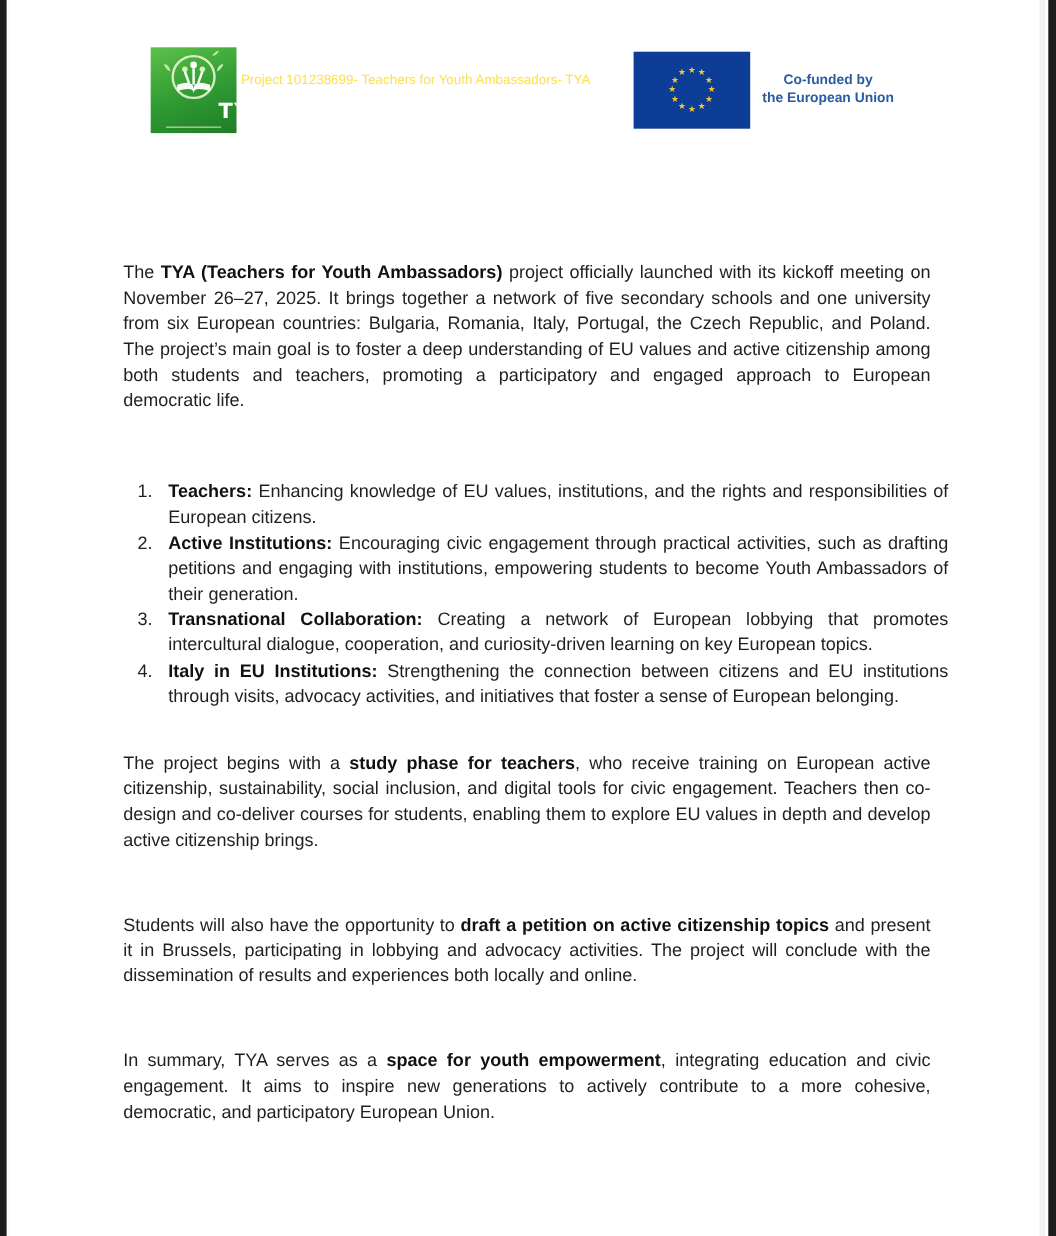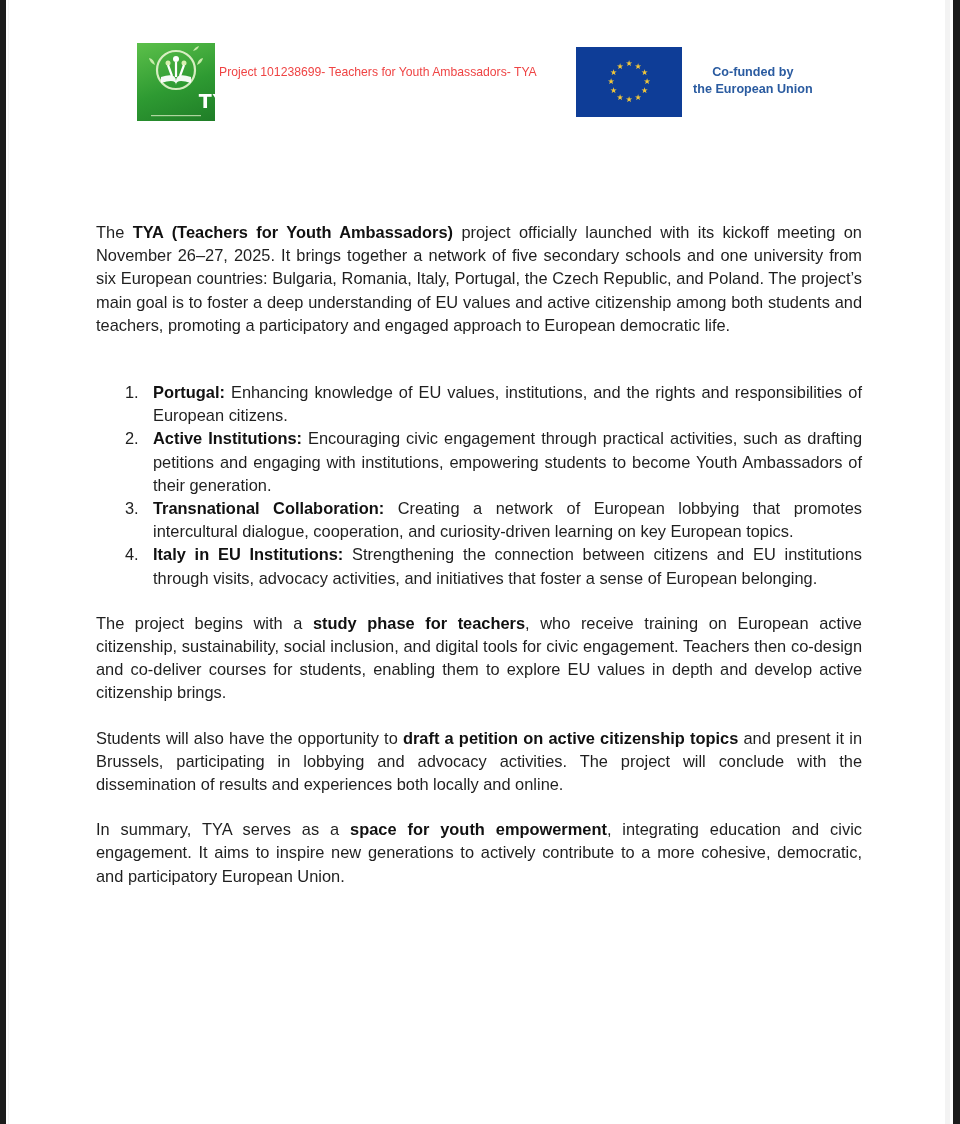--- a/index.html
+++ b/index.html
@@ -28,42 +28,42 @@
     overflow: hidden;
   }
   .tya-logo svg { position: absolute; left: 0; top: 0; }
   .tya-logo .tya-text {
     position: absolute; left: 0; width: 78px; top: 47px;
     text-align: center; color: #ffffff; font-weight: bold; font-size: 19px;
     letter-spacing: 1px; font-family: "DejaVu Sans", sans-serif; padding-left: 44px;
   }
   .project-info {
     position: absolute; left: 219px; top: 65px;
-    font-size: 12.2px; line-height: 15px; color: #ef4444;
+    font-size: 12.2px; line-height: 15px; color: #fde047;
     font-family: "Liberation Sans", sans-serif;
     white-space: nowrap;
   }
   .eu-flag {
     position: absolute; left: 576px; top: 47px; width: 106px; height: 70px;
     background: #0e3d97;
   }
   .eu-flag svg { position: absolute; left: 0; top: 0; }
   .cofunded {
     position: absolute; left: 693px; top: 64px;
     color: #2a5ba0; font-weight: bold; font-size: 12.6px; line-height: 17px;
     white-space: nowrap;
     text-align: center;
   }
   
   .content {
     position: absolute; left: 96px; top: 221px; width: 766px;
     font-family: "Liberation Sans", sans-serif;
     font-size: 16.4px; line-height: 23.2px; color: #1f1f1f;
   }
-  .content p { margin: 0; text-align: justify; }
+  .content p { margin: 16px; text-align: justify; }
   .content b { font-weight: bold; color: #111; }
   .gap { height: 22px; }
   ol.pillars {
     margin: 0; padding: 0; list-style: none;
   }
   ol.pillars li {
     position: relative; padding-left: 57px; text-align: justify;
   }
   ol.pillars li .num {
     position: absolute; left: 29px; top: 0;
@@ -122,21 +122,21 @@
 
 <div class="content">
   <p><span>The </span><b>TYA (Teachers for Youth Ambassadors)</b><span> project officially launched with its kickoff meeting on November 26–27, 2025. It brings together a network of five secondary schools and one university from six European countries: Bulgaria, Romania, Italy, Portugal, the Czech Republic, and Poland. The project’s main goal is to foster a deep understanding of EU values and active citizenship among both students and teachers, promoting a participatory and engaged approach to European democratic life.</span></p>
 
   <div class="gap"></div>
 
 
   <div class="gap"></div>
 
   <ol class="pillars">
-    <li><span class="num">1.</span><b>Portugal:</b><span> Enhancing knowledge of EU values, institutions, and the rights and responsibilities of European citizens.</span></li>
+    <li><span class="num">1.</span><b>Teachers:</b><span> Enhancing knowledge of EU values, institutions, and the rights and responsibilities of European citizens.</span></li>
     <li><span class="num">2.</span><b>Active Institutions:</b><span> Encouraging civic engagement through practical activities, such as drafting petitions and engaging with institutions, empowering students to become Youth Ambassadors of their generation.</span></li>
     <li><span class="num">3.</span><b>Transnational Collaboration:</b><span> Creating a network of European lobbying that promotes intercultural dialogue, cooperation, and curiosity-driven learning on key European topics.</span></li>
     <li><span class="num">4.</span><b>Italy in EU Institutions:</b><span> Strengthening the connection between citizens and EU institutions through visits, advocacy activities, and initiatives that foster a sense of European belonging.</span></li>
   </ol>
 
   <div class="gap"></div>
 
   <p><span>The project begins with a </span><b>study phase for teachers</b><span>, who receive training on European active citizenship, sustainability, social inclusion, and digital tools for civic engagement. Teachers then co-design and co-deliver courses for students, enabling them to explore EU values in depth and develop active citizenship brings.</span></p>
 
   <div class="gap"></div>

